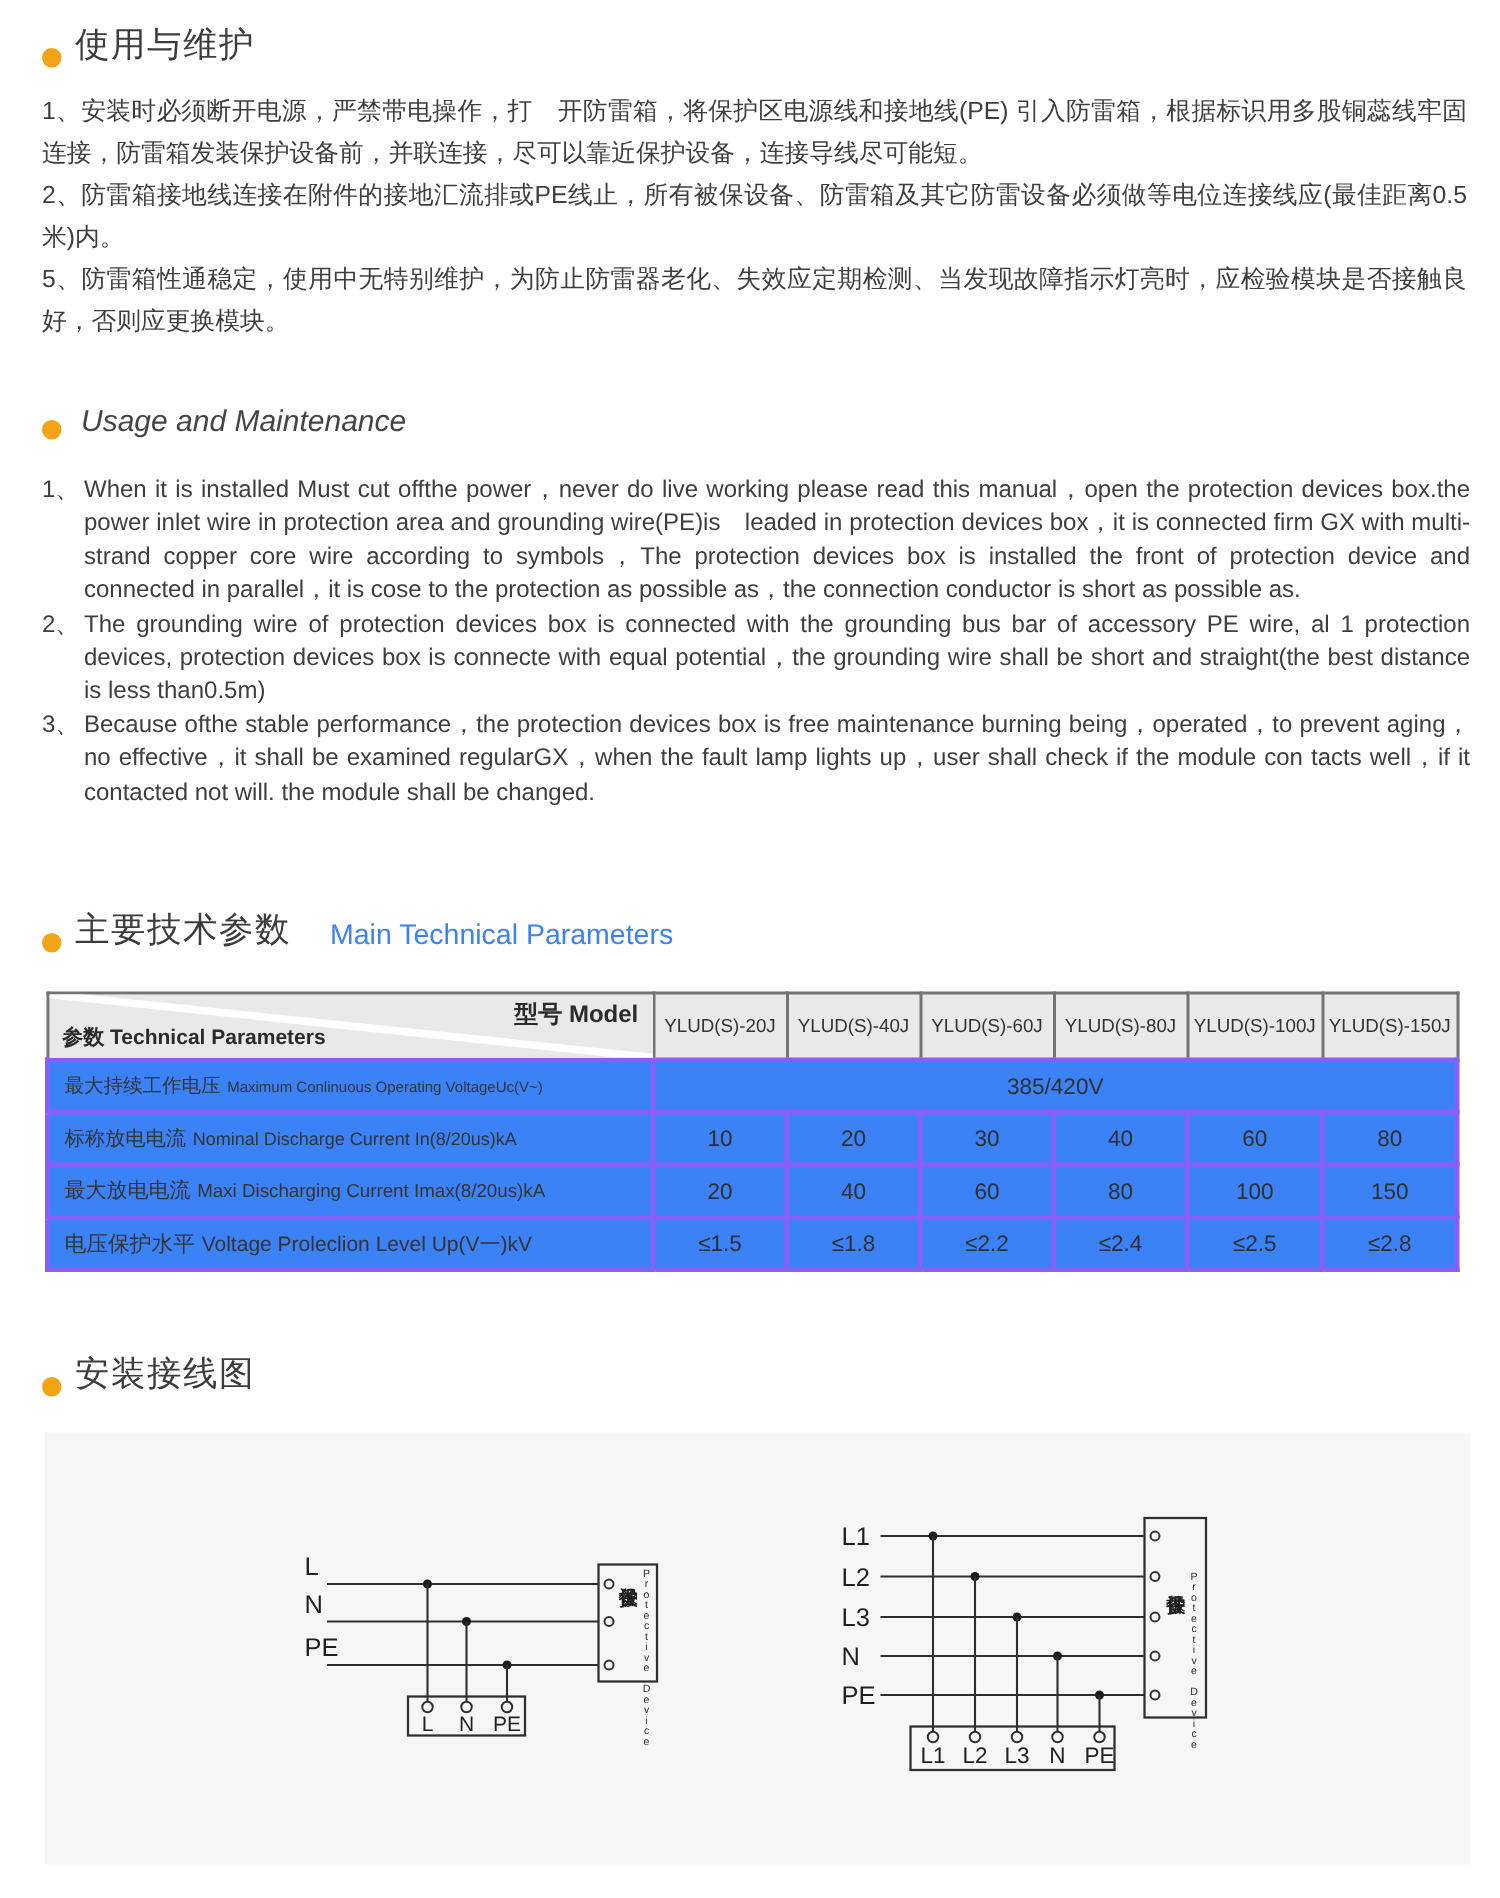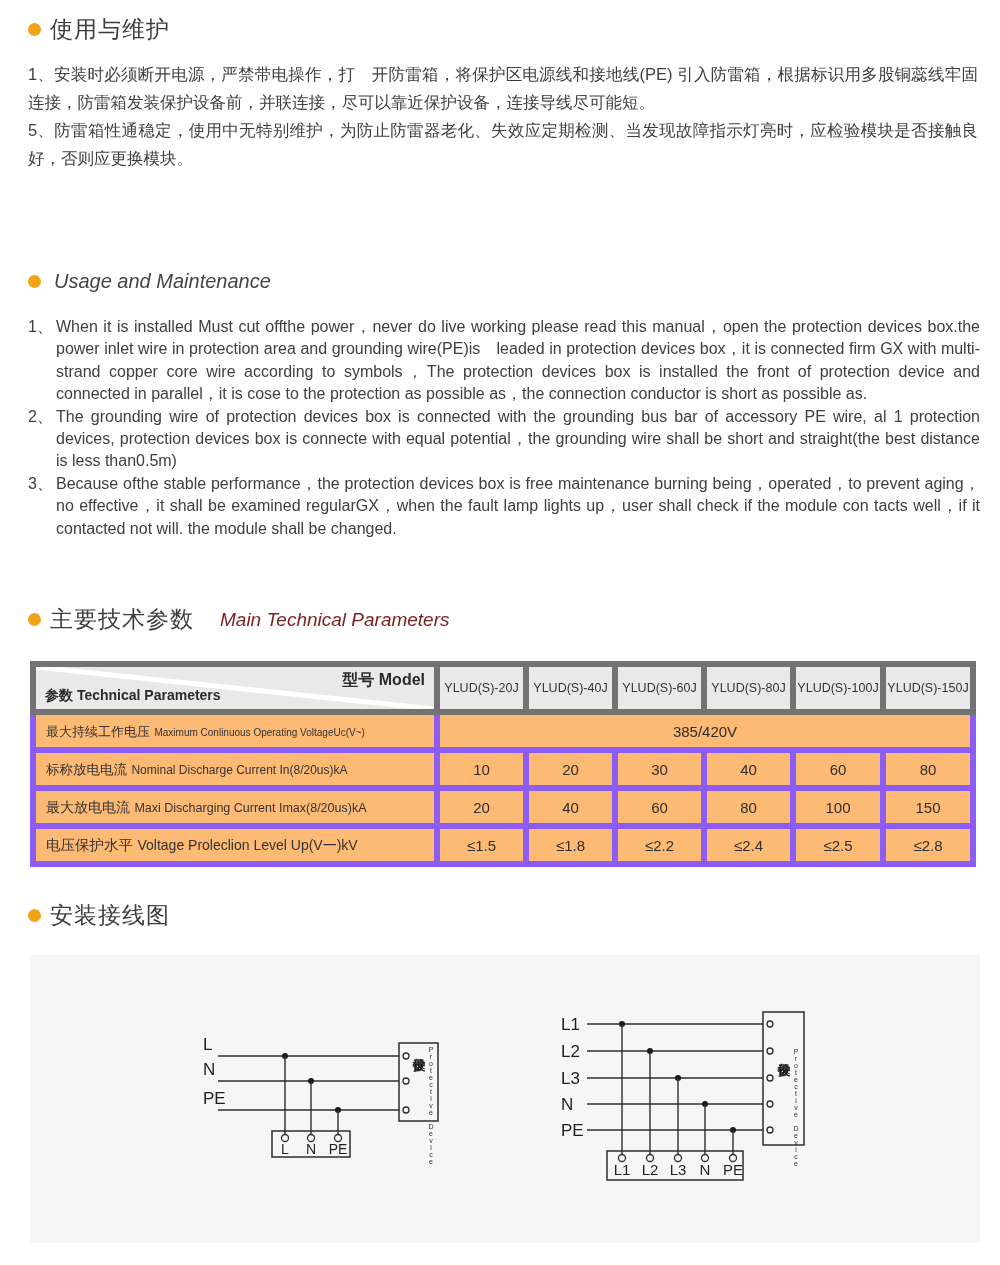--- a/index.html
+++ b/index.html
@@ -1,39 +1,39 @@
 <!DOCTYPE html>
 <html><head>
 <meta charset="utf-8">
 <style>
   html,body{margin:0;padding:0;background:#fff;}
   .page{position:relative;width:1000px;height:1265px;background:#fff;overflow:hidden;
         font-family:"Liberation Sans",sans-serif;color:#3d3d3d;}
   
-  .sec-header{position:absolute;display:flex;align-items:center;}
+  .sec-header{position:absolute;display:flex;align-items:flex-end;}
   .bullet{width:13px;height:13px;border-radius:50%;background:#F2A416;flex:0 0 auto;}
   .h-cn{font-size:23px;color:#3c3c3c;margin-left:9px;letter-spacing:1px;}
   .h-en{font-size:20px;color:#454545;font-style:italic;margin-left:13px;}
-  .h-en2{font-size:19px;color:#7f1d1d;font-style:italic;margin-left:26px;}
+  .h-en2{font-size:19px;color:#3b82f6;margin-left:26px;}
   
   .cn-paras{position:absolute;left:28px;top:60px;width:950px;font-size:16.5px;line-height:28px;
             color:#3e3e3e;text-align:justify;}
   .cn-paras p{margin:0;}
   
   .en-list{position:absolute;left:28px;top:316px;width:952px;font-size:16px;line-height:22.4px;color:#3e3e3e;}
   .en-item{display:flex;}
   .en-num{flex:0 0 28px;}
   .en-text{flex:1;text-align:justify;}
   
   .params-table{position:absolute;left:30px;top:661px;width:940px;border-collapse:collapse;
                 table-layout:fixed;}
   .params-table th,.params-table td{padding:0;}
-  .params-table thead th{background:#E9E9E9;border:6px solid #737373;height:42px;
+  .params-table thead th{background:#E9E9E9;border:2px solid #737373;height:42px;
                          font-size:12.5px;font-weight:normal;color:#333;}
-  .params-table tbody td{border:6px solid #8b5cf6;height:32px;background:#fdba74;}
+  .params-table tbody td{border:3px solid #8b5cf6;height:32px;background:#3b82f6;}
   .corner{position:relative;}
   .corner svg{position:absolute;inset:0;width:100%;height:100%;}
   .corner-top{position:absolute;top:3px;right:9px;font-size:16px;font-weight:bold;color:#2b2b2b;}
   .corner-bottom{position:absolute;bottom:4px;left:9px;font-size:14px;font-weight:bold;color:#2b2b2b;}
   .lbl{text-align:left;padding-left:10px !important;color:#333;}
   .val{text-align:center;font-size:15px;color:#2f2f2f;}
   .r1 .cn{font-size:13px;} .r1 .en{font-size:10px;}
   .r2 .cn{font-size:13.5px;} .r2 .en{font-size:12px;}
   .r3 .cn{font-size:14px;} .r3 .en{font-size:12.5px;}
   .r4 .cn{font-size:14.5px;} .r4 .en{font-size:14px;}
@@ -58,20 +58,21 @@
 
 <div class="page">
 
   <div class="sec-header" style="left:28px;top:14px;">
     <span class="bullet"></span>
     <span class="h-cn">使用与维护</span>
   </div>
 
   <div class="cn-paras">
     <p>1、安装时必须断开电源，严禁带电操作，打　开防雷箱，将保护区电源线和接地线(PE) 引入防雷箱，根据标识用多股铜蕊线牢固 连接，防雷箱发装保护设备前，并联连接，尽可以靠近保护设备，连接导线尽可能短。</p>
+    <p>2、防雷箱接地线连接在附件的接地汇流排或PE线止，所有被保设备、防雷箱及其它防雷设备必须做等电位连接线应(最佳距离0.5米)内。</p>
     <p>5、防雷箱性通稳定，使用中无特别维护，为防止防雷器老化、失效应定期检测、当发现故障指示灯亮时，应检验模块是否接触良好，否则应更换模块。</p>
   </div>
 
   <div class="sec-header" style="left:28px;top:270px;">
     <span class="bullet"></span>
     <span class="h-en">Usage and Maintenance</span>
   </div>
 
   <div class="en-list">
     <div class="en-item">

